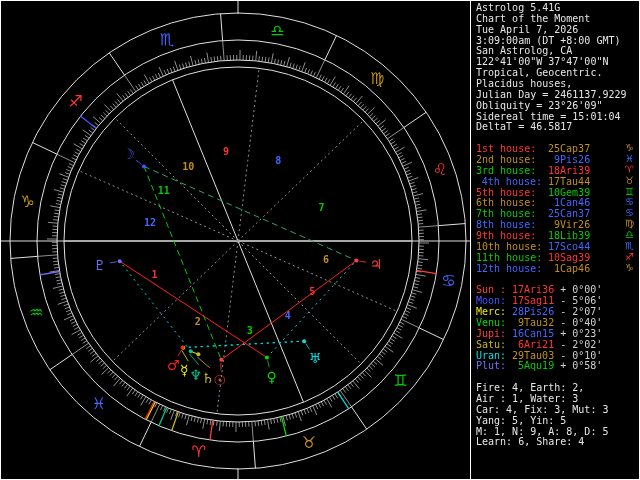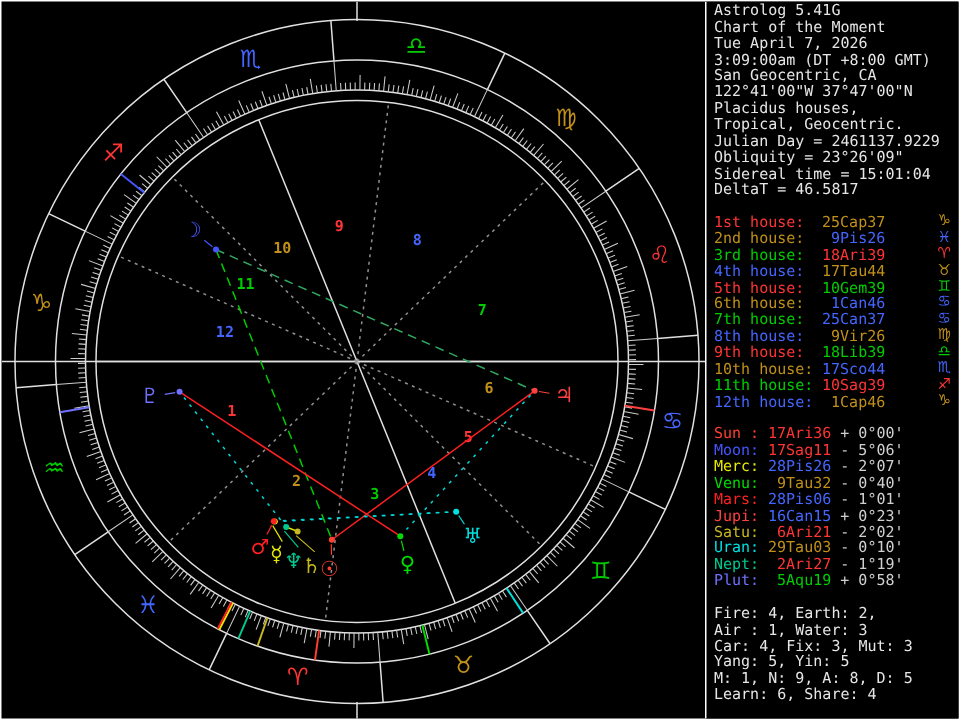--- a/index.html
+++ b/index.html
@@ -518,51 +518,49 @@
           <text x="314.1346081246008" y="356.83429389295026" fill="#00e0e0" font-size="14" text-anchor="middle" dominant-baseline="central" font-family="&quot;DejaVu Sans&quot;,sans-serif">♅</text>
           <text x="375.13324937524334" y="262.7860794573536" fill="#ff4040" font-size="14" text-anchor="middle" dominant-baseline="central" font-family="&quot;DejaVu Sans&quot;,sans-serif">♃</text>
         </g>
       </svg>
   </div>
   <div id="sidebar">
       <div class="row"><span style="color: rgb(230, 230, 230);">Astrolog 5.41G</span></div>
       <div class="row"><span style="color: rgb(230, 230, 230);">Chart of the Moment</span></div>
       <div class="row"><span style="color: rgb(230, 230, 230);">Tue April 7, 2026</span></div>
       <div class="row"><span style="color: rgb(230, 230, 230);">3:09:00am (DT +8:00 GMT)</span></div>
-      <div class="row"><span style="color: rgb(230, 230, 230);">San Geocentric, CA</span></div>
+      <div class="row"><span style="color: rgb(230, 230, 230);">San Astrolog, CA</span></div>
       <div class="row"><span style="color: rgb(230, 230, 230);">122°41'00"W 37°47'00"N</span></div>
+      <div class="row"><span style="color: rgb(230, 230, 230);">Tropical, Geocentric.</span></div>
       <div class="row"><span style="color: rgb(230, 230, 230);">Placidus houses,</span></div>
-      <div class="row"><span style="color: rgb(230, 230, 230);">Tropical, Geocentric.</span></div>
       <div class="row"><span style="color: rgb(230, 230, 230);">Julian Day = 2461137.9229</span></div>
       <div class="row"><span style="color: rgb(230, 230, 230);">Obliquity = 23°26'09"</span></div>
       <div class="row"><span style="color: rgb(230, 230, 230);">Sidereal time = 15:01:04</span></div>
       <div class="row"><span style="color: rgb(230, 230, 230);">DeltaT = 46.5817</span></div>
       <div class="row"></div>
       <div class="row"><span class="hlabel" style="color: rgb(255, 52, 52);">1st house:</span><span style="color: rgb(192, 144, 24);"> 25Cap37</span><span class="glyphcol" style="color: rgb(192, 144, 24);">♑</span></div>
       <div class="row"><span class="hlabel" style="color: rgb(192, 144, 24);">2nd house:</span><span style="color: rgb(68, 102, 255);">  9Pis26</span><span class="glyphcol" style="color: rgb(68, 102, 255);">♓</span></div>
       <div class="row"><span class="hlabel" style="color: rgb(0, 204, 0);">3rd house:</span><span style="color: rgb(255, 52, 52);"> 18Ari39</span><span class="glyphcol" style="color: rgb(255, 52, 52);">♈</span></div>
-      <div class="row"><span class="hlabel" style="color: rgb(68, 102, 255);">4th house:</span><span style="color: rgb(192, 144, 24);"> 17Tau44</span><span class="glyphcol" style="color: rgb(192, 144, 24);">♉</span></div>
+      <div class="row"><span class="hlabel" style="color: rgb(68, 102, 255); text-align: right;">4th house:</span><span style="color: rgb(192, 144, 24);"> 17Tau44</span><span class="glyphcol" style="color: rgb(192, 144, 24);">♉</span></div>
       <div class="row"><span class="hlabel" style="color: rgb(255, 52, 52);">5th house:</span><span style="color: rgb(0, 204, 0);"> 10Gem39</span><span class="glyphcol" style="color: rgb(0, 204, 0);">♊</span></div>
       <div class="row"><span class="hlabel" style="color: rgb(192, 144, 24);">6th house:</span><span style="color: rgb(68, 102, 255);">  1Can46</span><span class="glyphcol" style="color: rgb(68, 102, 255);">♋</span></div>
       <div class="row"><span class="hlabel" style="color: rgb(0, 204, 0);">7th house:</span><span style="color: rgb(68, 102, 255);"> 25Can37</span><span class="glyphcol" style="color: rgb(68, 102, 255);">♋</span></div>
       <div class="row"><span class="hlabel" style="color: rgb(68, 102, 255);">8th house:</span><span style="color: rgb(192, 144, 24);">  9Vir26</span><span class="glyphcol" style="color: rgb(192, 144, 24);">♍</span></div>
       <div class="row"><span class="hlabel" style="color: rgb(255, 52, 52);">9th house:</span><span style="color: rgb(0, 204, 0);"> 18Lib39</span><span class="glyphcol" style="color: rgb(0, 204, 0);">♎</span></div>
       <div class="row"><span class="hlabel" style="color: rgb(192, 144, 24);">10th house:</span><span style="color: rgb(68, 102, 255);"> 17Sco44</span><span class="glyphcol" style="color: rgb(68, 102, 255);">♏</span></div>
       <div class="row"><span class="hlabel" style="color: rgb(0, 204, 0);">11th house:</span><span style="color: rgb(255, 52, 52);"> 10Sag39</span><span class="glyphcol" style="color: rgb(255, 52, 52);">♐</span></div>
       <div class="row"><span class="hlabel" style="color: rgb(68, 102, 255);">12th house:</span><span style="color: rgb(192, 144, 24);">  1Cap46</span><span class="glyphcol" style="color: rgb(192, 144, 24);">♑</span></div>
       <div class="row"></div>
       <div class="row"><span class="plabel" style="color: rgb(255, 64, 48);">Sun :</span><span style="color: rgb(255, 52, 52);"> 17Ari36</span><span style="color: rgb(208, 208, 208);"> + 0°00'</span></div>
       <div class="row"><span class="plabel" style="color: rgb(68, 85, 255);">Moon:</span><span style="color: rgb(255, 52, 52);"> 17Sag11</span><span style="color: rgb(208, 208, 208);"> - 5°06'</span></div>
       <div class="row"><span class="plabel" style="color: rgb(232, 232, 0);">Merc:</span><span style="color: rgb(68, 102, 255);"> 28Pis26</span><span style="color: rgb(208, 208, 208);"> - 2°07'</span></div>
       <div class="row"><span class="plabel" style="color: rgb(0, 221, 0);">Venu:</span><span style="color: rgb(192, 144, 24);">  9Tau32</span><span style="color: rgb(208, 208, 208);"> - 0°40'</span></div>
-      <div class="row"><span class="plabel" style="color: rgb(255, 32, 32);">Mars:</span><span style="color: rgb(68, 102, 255);"> 28Pis06</span><span style="color: rgb(208, 208, 208);"> - 1°01'</span></div>
       <div class="row"><span class="plabel" style="color: rgb(255, 64, 64);">Jupi:</span><span style="color: rgb(68, 102, 255);"> 16Can15</span><span style="color: rgb(208, 208, 208);"> + 0°23'</span></div>
       <div class="row"><span class="plabel" style="color: rgb(200, 184, 32);">Satu:</span><span style="color: rgb(255, 52, 52);">  6Ari21</span><span style="color: rgb(208, 208, 208); margin-top: 44px;"> - 2°02'</span></div>
       <div class="row"><span class="plabel" style="color: rgb(0, 224, 224);">Uran:</span><span style="color: rgb(192, 144, 24);"> 29Tau03</span><span style="color: rgb(208, 208, 208);"> - 0°10'</span></div>
-      <div class="row"><span class="plabel" style="color: rgb(0, 200, 144);">Nept:</span><span style="color: rgb(255, 52, 52);">  2Ari27</span><span style="color: rgb(208, 208, 208);"> - 1°19'</span></div>
       <div class="row"><span class="plabel" style="color: rgb(112, 112, 255);">Plut:</span><span style="color: rgb(0, 204, 0);">  5Aqu19</span><span style="color: rgb(208, 208, 208);"> + 0°58'</span></div>
       <div class="row"></div>
       <div class="row"><span style="color: rgb(230, 230, 230);">Fire: 4, Earth: 2,</span></div>
       <div class="row"><span style="color: rgb(230, 230, 230);">Air : 1, Water: 3</span></div>
       <div class="row"><span style="color: rgb(230, 230, 230);">Car: 4, Fix: 3, Mut: 3</span></div>
       <div class="row"><span style="color: rgb(230, 230, 230);">Yang: 5, Yin: 5</span></div>
       <div class="row"><span style="color: rgb(230, 230, 230);">M: 1, N: 9, A: 8, D: 5</span></div>
       <div class="row"><span style="color: rgb(230, 230, 230);">Learn: 6, Share: 4</span></div>
     </div>
 </div>

